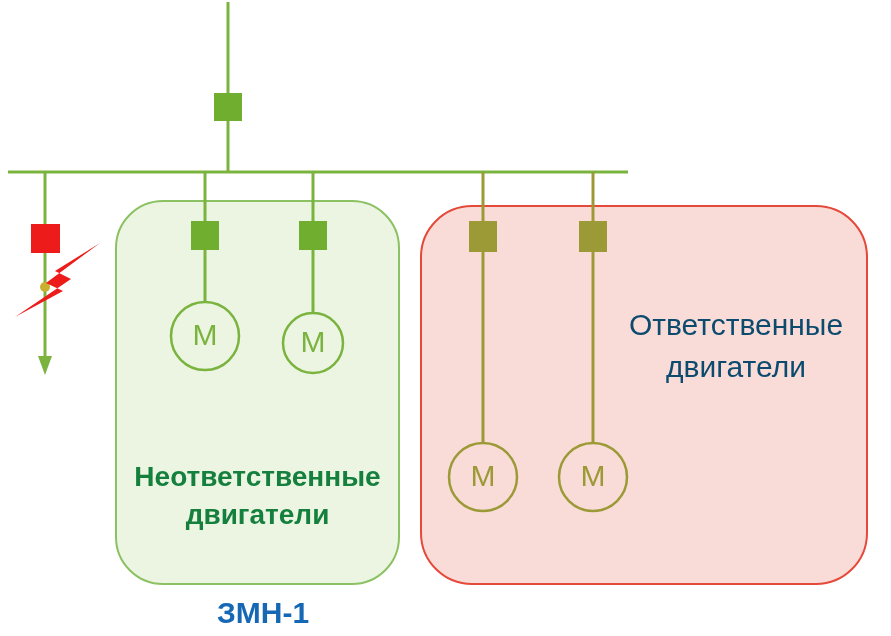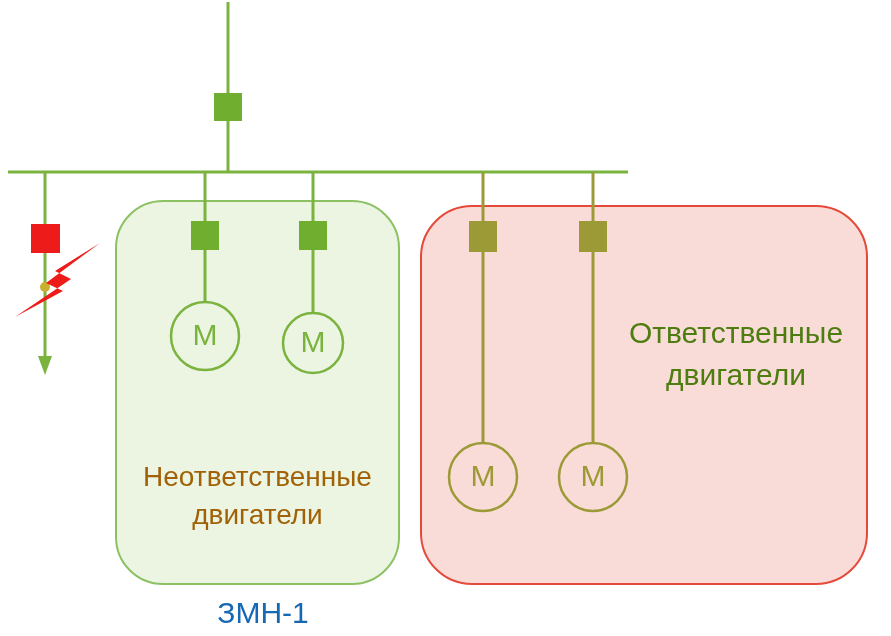--- a/index.html
+++ b/index.html
@@ -46,38 +46,40 @@
   }
   .label {
     position: absolute;
     z-index: 3;
     text-align: center;
   }
   .label-left {
     left: 115px;
     top: 458px;
     width: 285px;
-    color: #a16207;
+    color: #15803d;
     font-size: 28px;
     line-height: 38px;
+    font-weight: bold;
   }
   .label-right {
     left: 600px;
-    top: 312px;
+    top: 304px;
     width: 272px;
-    color: #4d7c0f;
+    color: #0c4a6e;
     font-size: 30px;
     line-height: 42px;
   }
   .caption {
     position: absolute;
     z-index: 3;
     text-align: center;
     color: #1668b5;
     font-size: 30px;
+    font-weight: bold;
   }
   .caption-1 { left: 198px; top: 596px; width: 130px; }
   .caption-2 { left: 590px; top: 593px; width: 135px; }
   .motor-letter {
     position: absolute;
     z-index: 3;
     transform: translate(-50%, -54%);
     font-size: 30px;
   }
   .motor-green { color: #7ab33e; }

